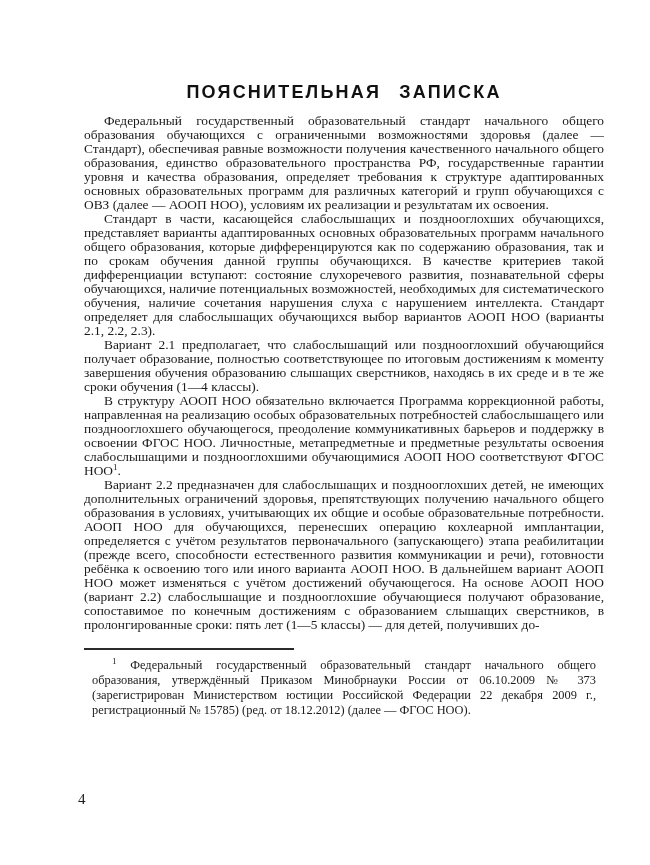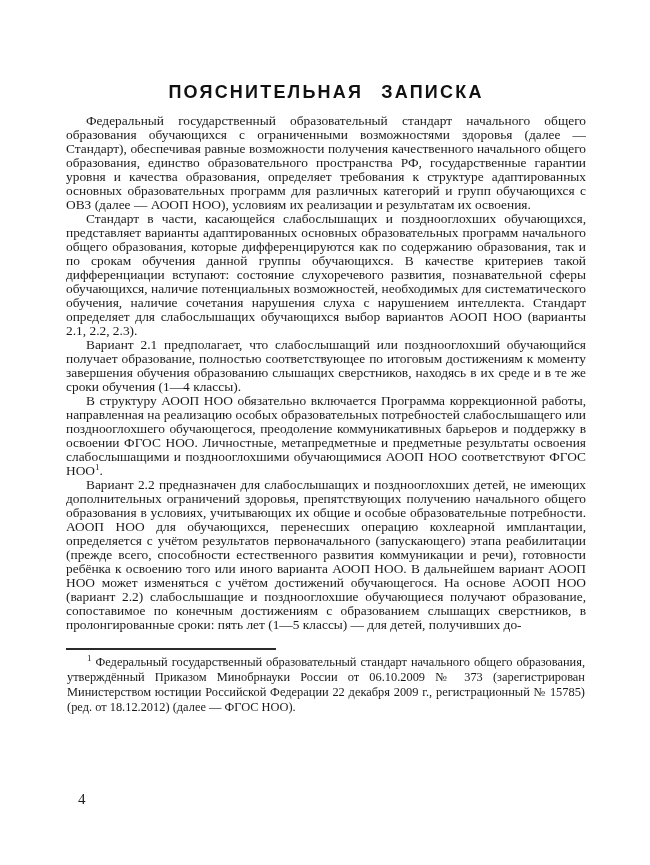--- a/index.html
+++ b/index.html
@@ -11,21 +11,21 @@
     position: relative;
     width: 650px;
     height: 865px;
     background: #ffffff;
     font-family: "Liberation Serif", serif;
     color: #1a1a1a;
     overflow: hidden;
   }
   .content {
     position: absolute;
-    left: 66px;
+    left: 84px;
     top: 0;
     width: 520px;
   }
   .doc-title {
     margin: 82px 0 0 0;
     text-align: center;
     font-family: "Liberation Sans", sans-serif;
     font-size: 18px;
     font-weight: 700;
     letter-spacing: 2.2px;
@@ -50,21 +50,21 @@
     line-height: 0;
     vertical-align: super;
   }
   .footnote-rule {
     border: 0;
     border-top: 2px solid #2a2a2a;
     width: 210px;
     margin: 16px 0 5px 0;
   }
   .footnote {
-    margin: 1px;
+    margin: 8px;
     font-size: 12.4px;
     line-height: 15px;
     text-align: justify;
     text-indent: 20px;
     hyphens: auto;
     -webkit-hyphens: auto;
   }
   .page-number {
     position: absolute;
     left: 78px;

